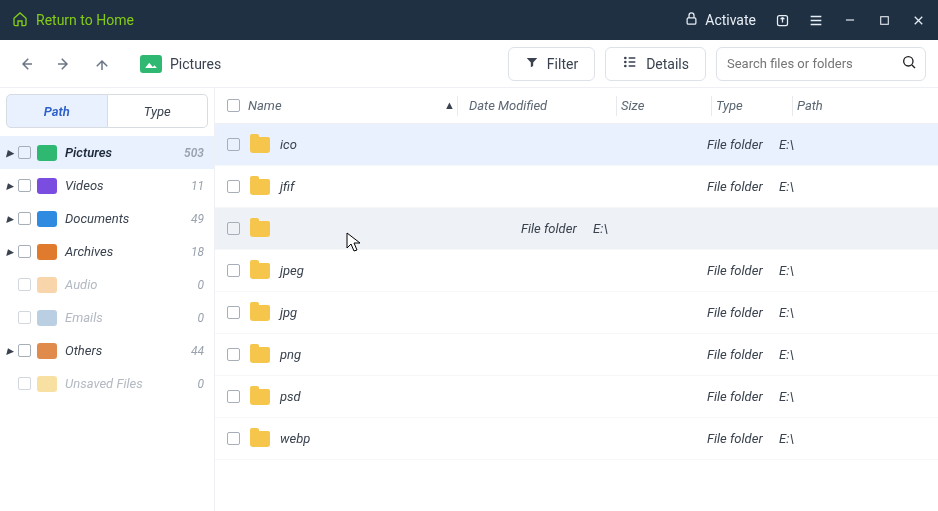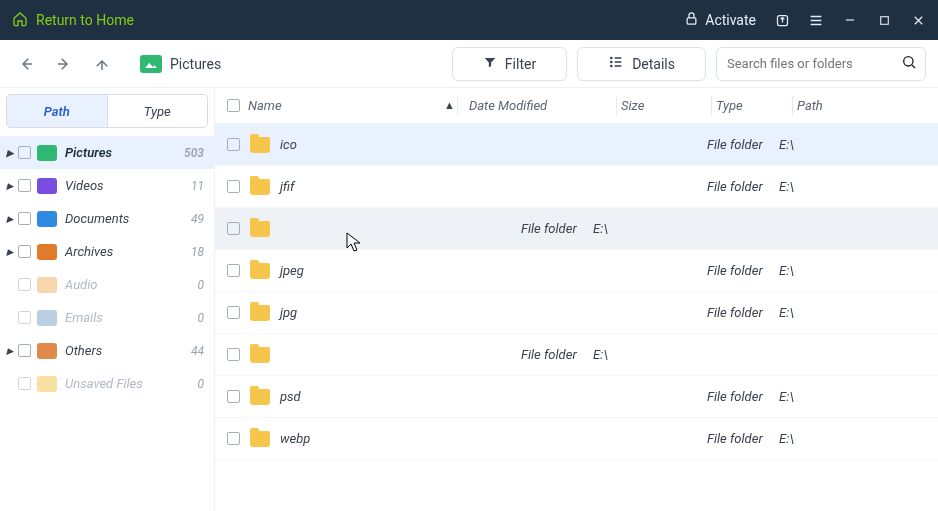--- a/index.html
+++ b/index.html
@@ -11,21 +11,21 @@
 .titlebar .win-controls { display: flex; align-items: center; gap: 18px; }
 .titlebar .activate { display: flex; align-items: center; gap: 6px; font-size: 14px; color: #e8eef5; margin-right: 18px; cursor: pointer; justify-content: flex-end; }
 .titlebar .ctl-icon { width: 16px; height: 16px; display: flex; align-items: center; justify-content: center; cursor: pointer; color: #e8eef5; }
 
 .toolbar { height: 48px; display: flex; align-items: center; padding: 0 12px; gap: 10px; border-bottom: 1px solid #eef0f3; }
 .nav-btn { width: 28px; height: 28px; display: flex; align-items: center; justify-content: center; cursor: pointer; color: #6b7785; border-radius: 4px; }
 .loc-crumb { display: flex; align-items: center; gap: 8px; margin-left: 14px; }
 .loc-icon { width: 22px; height: 18px; background: #2eb872; border-radius: 3px; position: relative; display: flex; align-items: center; justify-content: center; }
 .loc-text { font-size: 14px; color: #39424e; }
 .toolbar .spacer { flex: 1; }
-.pill { height: 34px; padding: 0 30px; border: 1px solid #dde2e8; border-radius: 6px; display: flex; align-items: center; gap: 8px; font-size: 14px; color: #39424e; cursor: pointer; background: #fff; }
+.pill { height: 34px; padding: 0 16px; border: 1px solid #dde2e8; border-radius: 6px; display: flex; align-items: center; gap: 8px; font-size: 14px; color: #39424e; cursor: pointer; background: #fff; }
 .search-wrap { width: 210px; height: 34px; border: 1px solid #dde2e8; border-radius: 6px; display: flex; align-items: center; padding: 0 10px; gap: 8px; }
 .search-wrap input { border: none; outline: none; flex: 1; font-size: 13px; color: #6b7785; background: transparent; }
 .search-wrap .search-icon { color: #1c1f23; }
 
 .body-area { display: flex; height: calc(511px - 40px - 48px); font-style: italic; }
 .sidebar { width: 215px; display: flex; flex-direction: column; border-right: 1px solid #eef0f3; }
 .sb-tabs { display: flex; height: 34px; margin: 6px 6px 4px 6px; }
 .sb-tab { flex: 1; display: flex; align-items: center; justify-content: center; font-size: 13px; color: #39424e; border: 1px solid #d7dce3; cursor: pointer; }
 .sb-tab:first-child { border-radius: 5px 0 0 5px; }
 .sb-tab:last-child { border-radius: 0 5px 5px 0; border-left: none; }
@@ -308,20 +308,21 @@
           <span class="folder"></span>
           <span class="nm">jpg</span>
           <span class="dt"></span>
           <span class="sz"></span>
           <span class="tp">File folder</span>
           <span class="pt">E:\</span>
         </div>
         <div class="row ">
           <span class="rcb"></span>
           <span class="folder"></span>
+          <span class="nm">png</span>
           <span class="dt"></span>
           <span class="sz"></span>
           <span class="tp">File folder</span>
           <span class="pt">E:\</span>
         </div>
         <div class="row ">
           <span class="rcb"></span>
           <span class="folder"></span>
           <span class="nm">psd</span>
           <span class="dt"></span>

